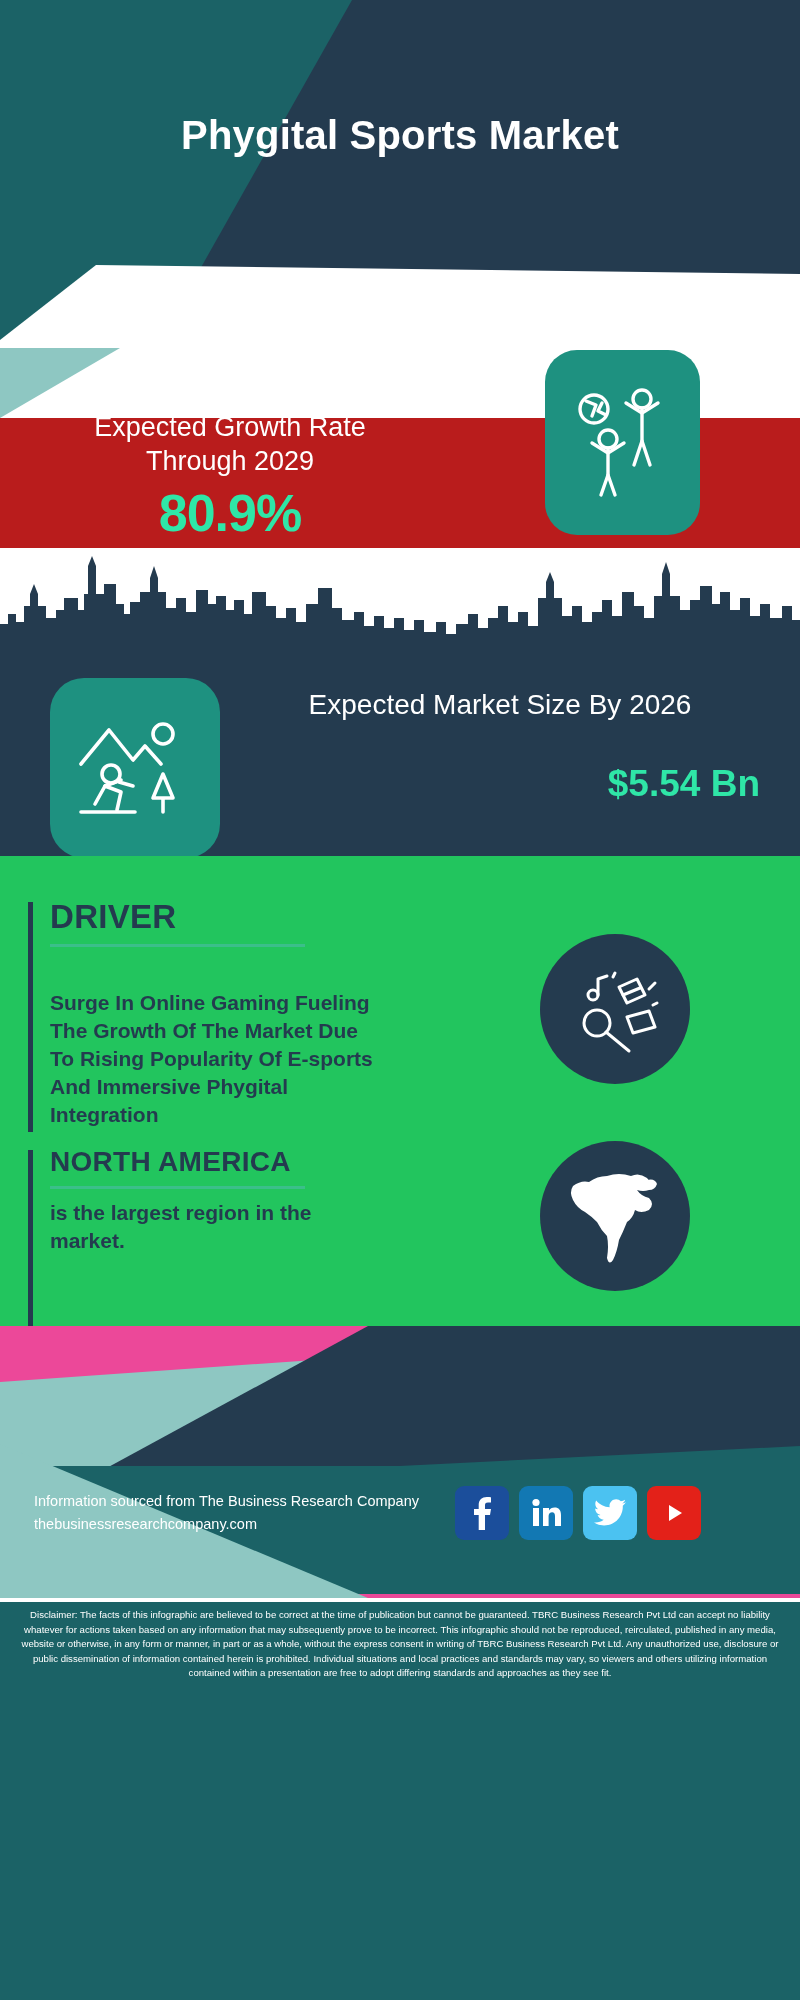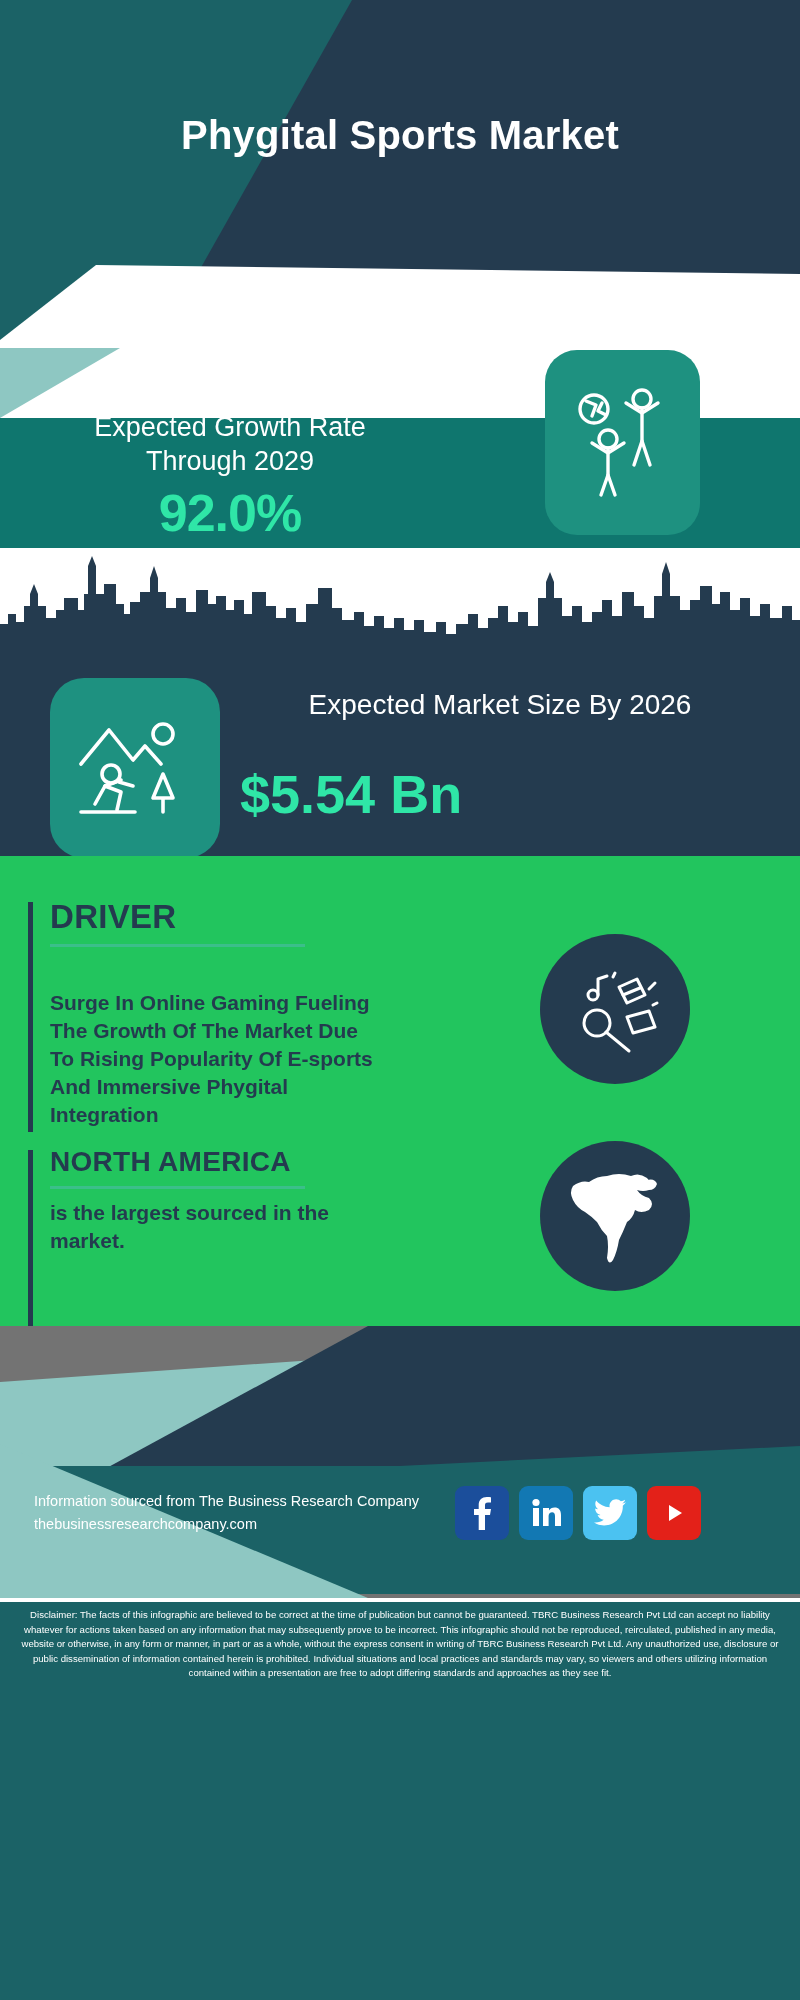--- a/index.html
+++ b/index.html
@@ -32,21 +32,21 @@
 
   
   .wedge-light {
     position:absolute; left:0; top:348px; width:300px; height:70px;
     background:#8ec7c2;
     clip-path: polygon(0 0, 40% 0, 0 100%);
     z-index:6;
   }
 
   
-  .growth { position:absolute; left:0; top:418px; width:800px; height:130px; background:#0f766e; }
+  .growth { position:absolute; left:0; top:418px; width:800px; height:130px; background:#b91c1c; }
   .growth-inner { position:relative; width:800px; height:130px; }
   .growth-label {
     position:absolute; left:50px; top:-8px; width:360px;
     color:#ffffff; font-size:27px; line-height:34px; text-align:center; font-weight:normal;
   }
   .growth-value {
     position:absolute; left:50px; top:65px; width:360px;
     color:#2FE6A7; font-size:52px; font-weight:bold; text-align:center; letter-spacing:-1px;
   }
   .icon-card {
@@ -65,21 +65,21 @@
     position:absolute; left:50px; top:30px; width:170px; height:180px;
     background:#1E9180; border-radius:34px;
     display:flex; align-items:center; justify-content:center;
   }
   .msize-label {
     position:absolute; left:240px; top:38px; width:520px;
     color:#fff; font-size:28px; line-height:37px; text-align:center;
   }
   .msize-value {
     position:absolute; left:240px; top:115px; width:520px;
-    color:#2FE6A7; font-size:54px; font-weight:bold; text-align:left;
+    color:#2FE6A7; font-size:37px; font-weight:bold; text-align:right;
   }
 
   
   .content { position:absolute; left:0; top:856px; width:800px; height:470px; background:#22c55e; }
 
   .block { position:absolute; left:28px; width:470px; }
   .block .rule { position:absolute; left:0; top:4px; width:5px; background:#243B4F; }
   .blk-body { margin-left:22px; }
   .blk-title { color:#243B4F; font-weight:bold; letter-spacing:.3px; }
   .blk-uline { height:3px; background:#3BBF8A; margin:8px 0 10px 0; }
@@ -98,21 +98,21 @@
   .region .blk-text { font-size:21px; line-height:28px; max-width:330px; font-weight:bold; }
 
   .circ {
     position:absolute; background:#243B4F; border-radius:50%;
     display:flex; align-items:center; justify-content:center;
   }
   .circ-driver { left:540px; top:78px; width:150px; height:150px; }
   .circ-region { left:540px; top:285px; width:150px; height:150px; }
 
   
-  .foot-wrap { position:absolute; left:0; top:1326px; width:800px; height:674px; overflow:hidden; background:#737373; }
+  .foot-wrap { position:absolute; left:0; top:1326px; width:800px; height:674px; overflow:hidden; background:#ec4899; }
   .foot-teal-lt { position:absolute; left:0; top:0; width:800px; height:200px; background:#8ec7c2;
      clip-path: polygon(0 28%, 100% 0, 100% 100%, 0 100%); }
   .foot-navy { position:absolute; left:0; top:0; width:800px; height:200px; background:#243B4F;
      clip-path: polygon(46% 0, 100% 0, 100% 62%, 0 100%); }
   .foot-bar { position:absolute; left:0; top:140px; width:800px; height:128px; background:#1b6266; }
   .foot-bar-top { position:absolute; left:0; top:120px; width:800px; height:40px; background:#1b6266;
      clip-path: polygon(0 100%, 100% 0, 100% 100%, 0 100%); }
 
   .foot-lt2 { position:absolute; left:0; top:118px; width:430px; height:180px; background:#8ec7c2;
      clip-path: polygon(0 0, 100% 100%, 0 100%); }
@@ -142,21 +142,21 @@
   <div class="hero">
     <div class="hero-diag2"></div>
     <div class="hero-title">Phygital Sports Market</div>
     <div class="hero-white2"></div>
   </div>
   <div class="wedge-light"></div>
 
   <div class="growth">
     <div class="growth-inner">
       <div class="growth-label">Expected Growth Rate Through 2029</div>
-      <div class="growth-value">92.0%</div>
+      <div class="growth-value">80.9%</div>
       <div class="icon-card">
         <svg width="105" height="120" viewBox="0 0 105 120" fill="none" stroke="#ffffff" stroke-width="3.4" stroke-linecap="round" stroke-linejoin="round">
 
           <circle cx="24" cy="26" r="14"></circle>
           <path d="M16 18 L26 22 L22 33 M32 20 L28 28 L36 32"></path>
 
           <circle cx="72" cy="16" r="9"></circle>
           <path d="M72 25 L72 58"></path>
           <path d="M72 30 L56 20 M72 30 L88 20"></path>
           <path d="M72 58 L64 82 M72 58 L80 82"></path>
@@ -224,21 +224,21 @@
 
         <path d="M60 56 L82 50 L88 66 L66 72 Z"></path>
       </svg>
     </div>
 
     <div class="block region">
       <div class="rule"></div>
       <div class="blk-body">
         <div class="blk-title">NORTH AMERICA</div>
         <div class="blk-uline"></div>
-        <div class="blk-text">is the largest sourced in the market.</div>
+        <div class="blk-text">is the largest region in the market.</div>
       </div>
     </div>
 
     <div class="circ circ-region">
       <svg width="104" height="112" viewBox="0 0 104 112">
         <path fill="#ffffff" d="M10 26 Q18 20 26 22 Q34 16 44 16 Q56 12 68 16 Q76 12 84 18 Q90 24 86 30 Q80 32 74 30 Q78 36 86 38 Q92 44 86 50 Q78 54 72 50 Q70 58 64 62 Q60 72 56 80 Q54 92 50 100 Q46 106 44 98 Q46 86 44 76 Q38 70 34 62 Q28 56 22 52 Q14 48 10 40 Q6 32 10 26 Z"></path>
         <path fill="#ffffff" d="M84 20 Q92 18 94 24 Q92 30 86 30 Q82 26 84 20 Z"></path>
       </svg>
     </div>
 

